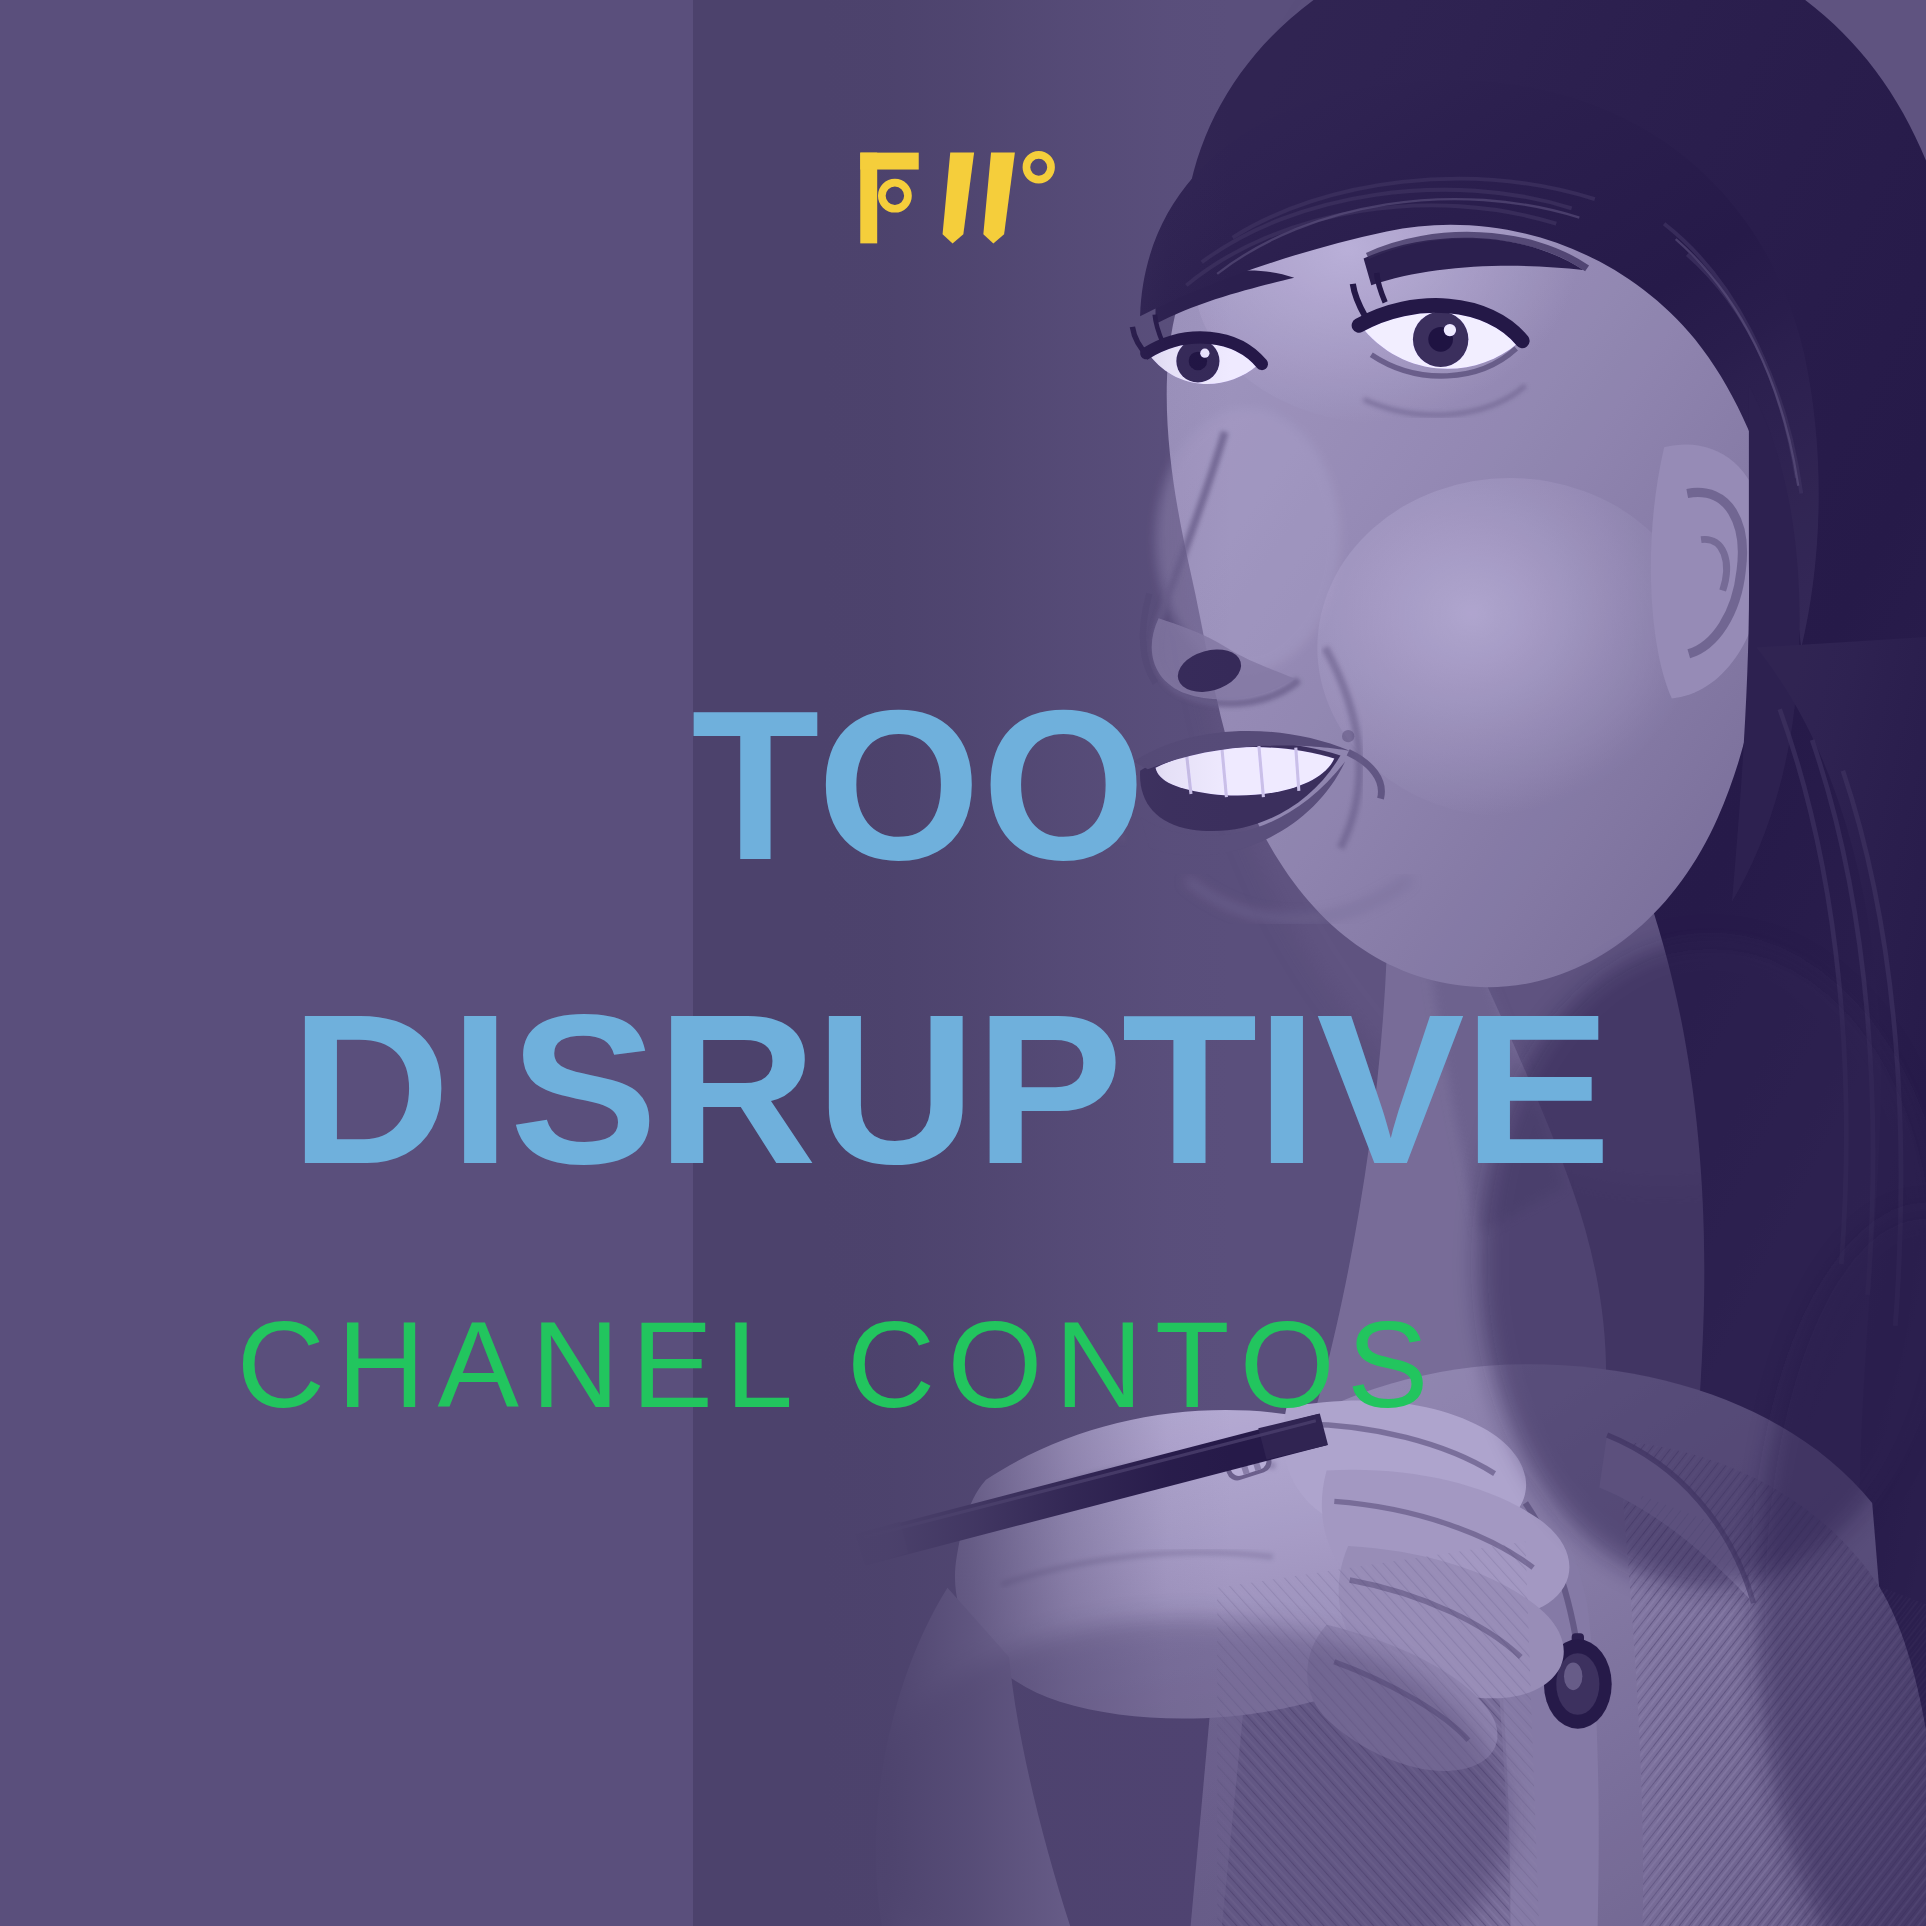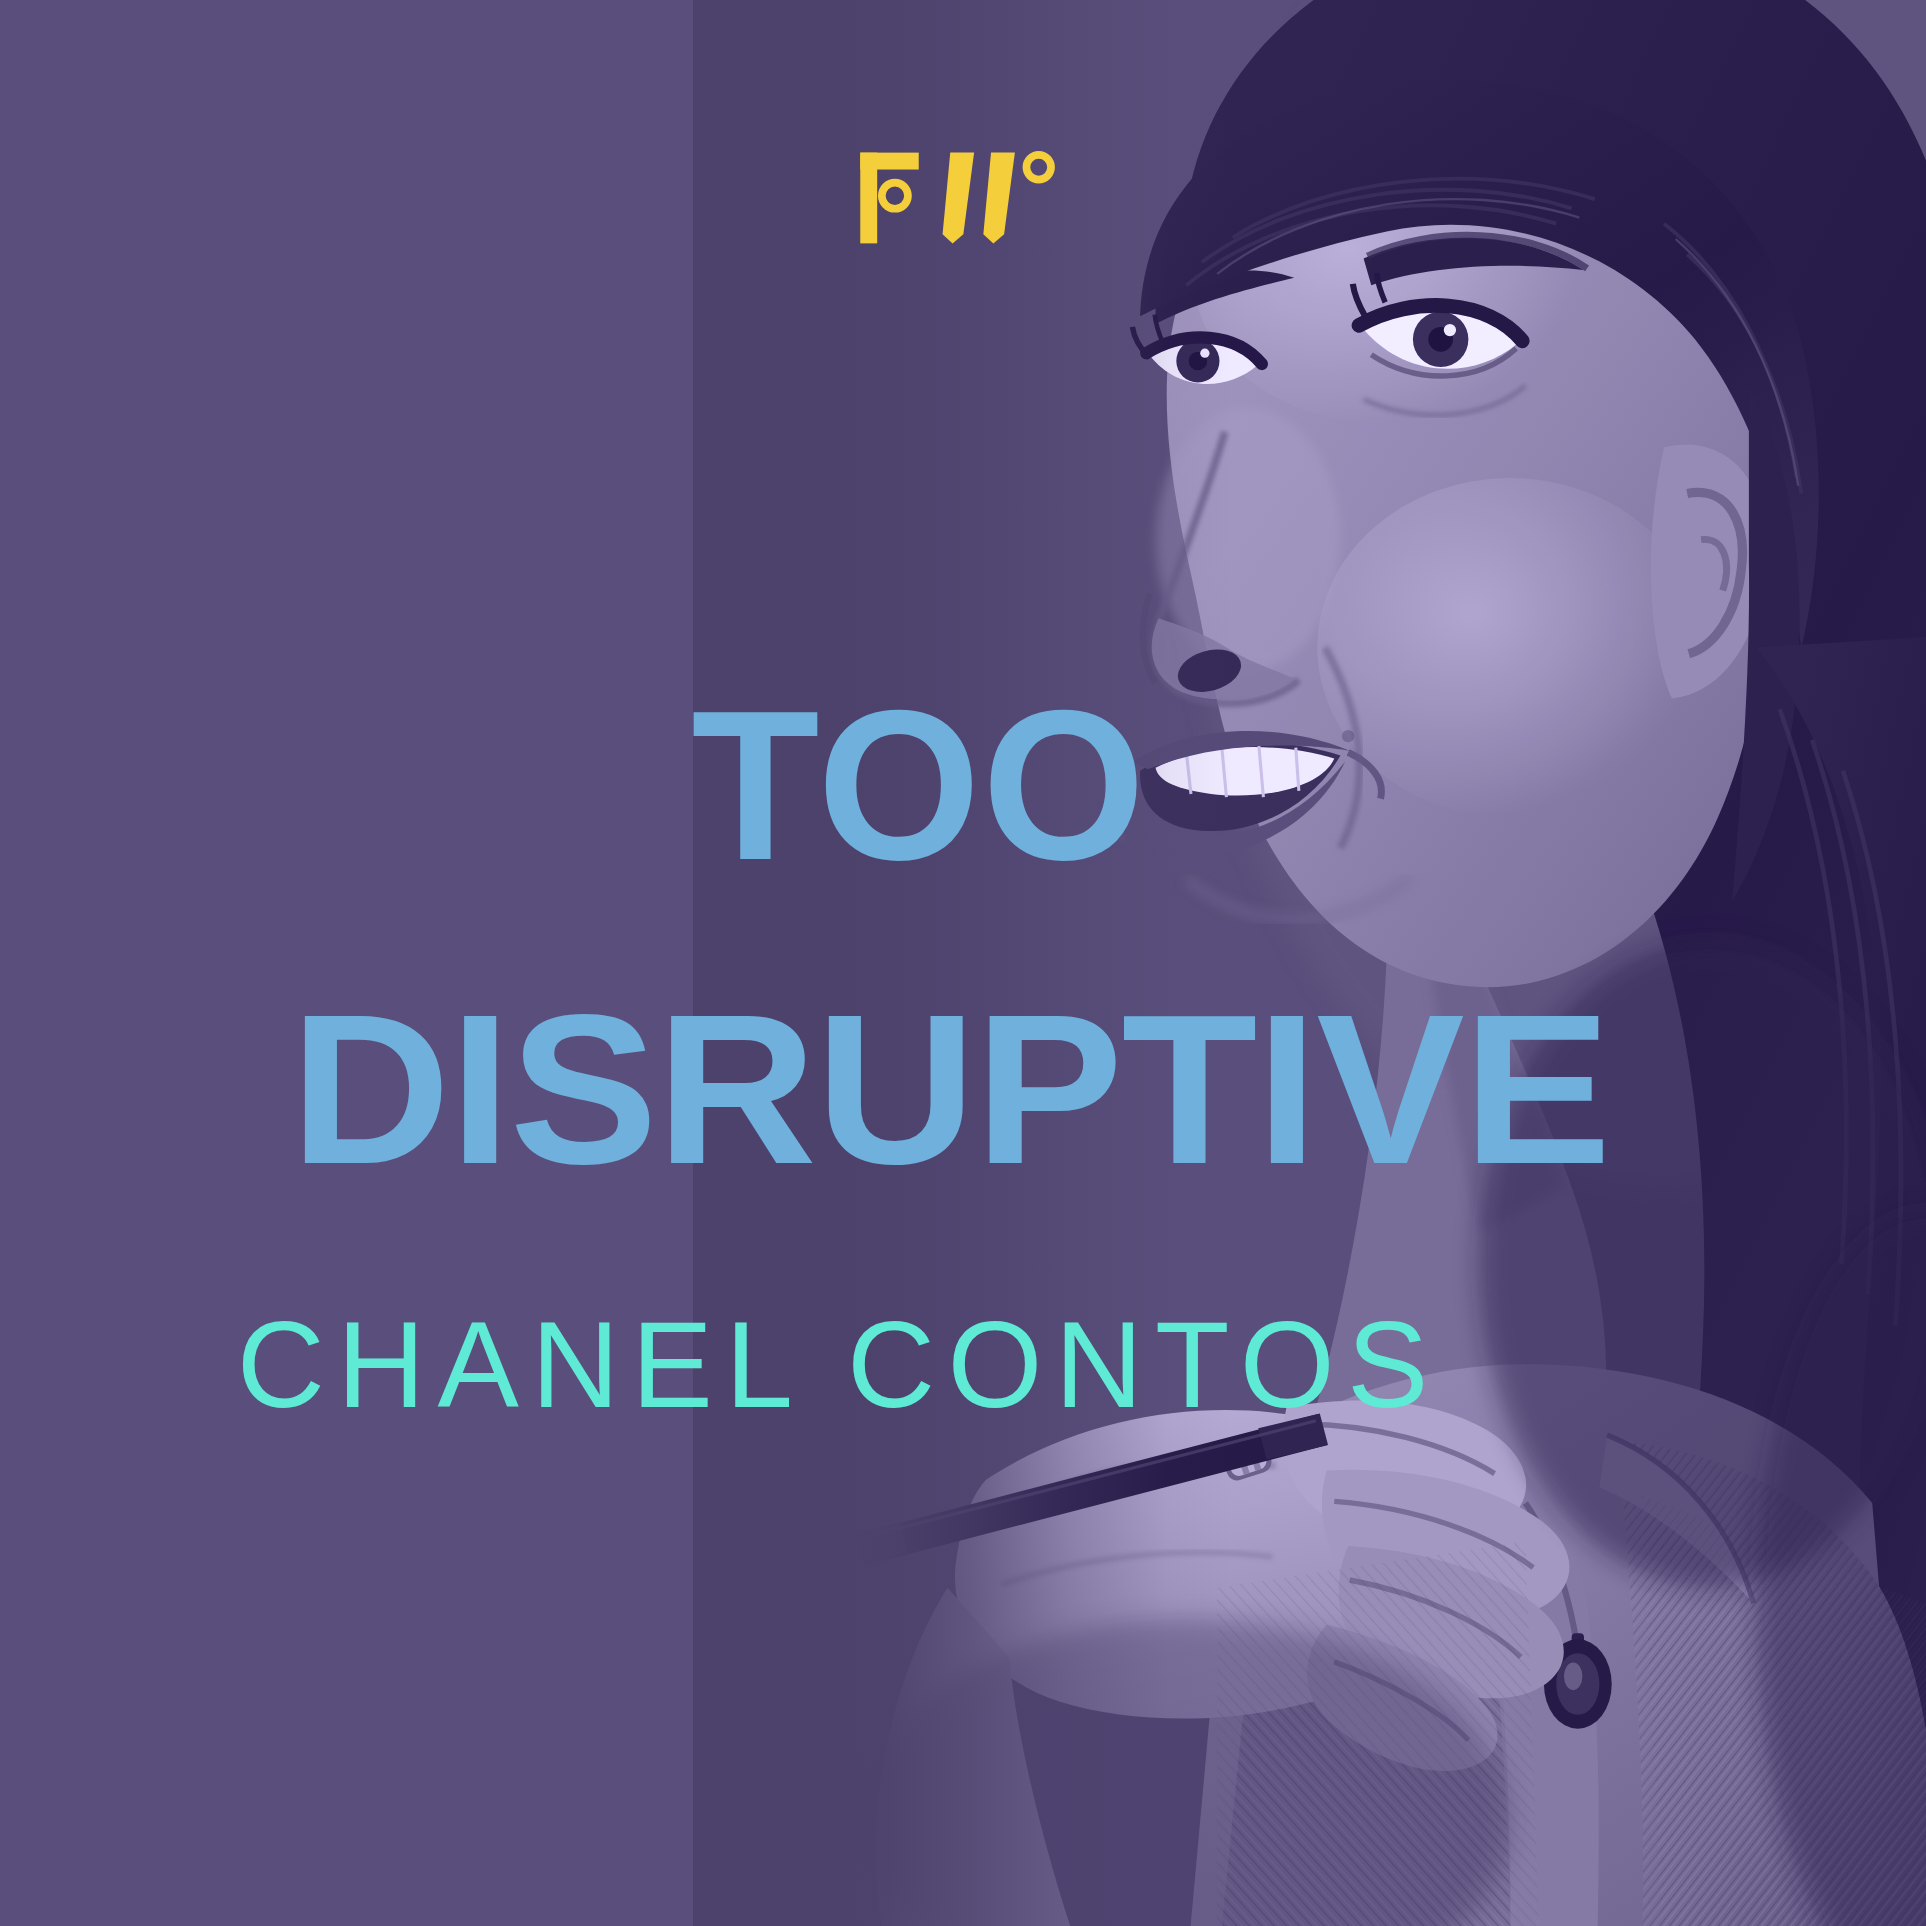--- a/index.html
+++ b/index.html
@@ -111,21 +111,21 @@
   .guest-name {
     position: absolute;
     left: 0;
     top: 1304px;
     width: 1665px;
     text-align: center;
     font-size: 122px;
     line-height: 1;
     font-weight: 300;
     letter-spacing: 12.3px;
-    color: #5eead4;
+    color: #22c55e;
     text-indent: 12.3px;
     white-space: nowrap;
   }
 </style>
 </head>
 <body>
 
 <div class="cover">
 
   <div class="photo-layer">

